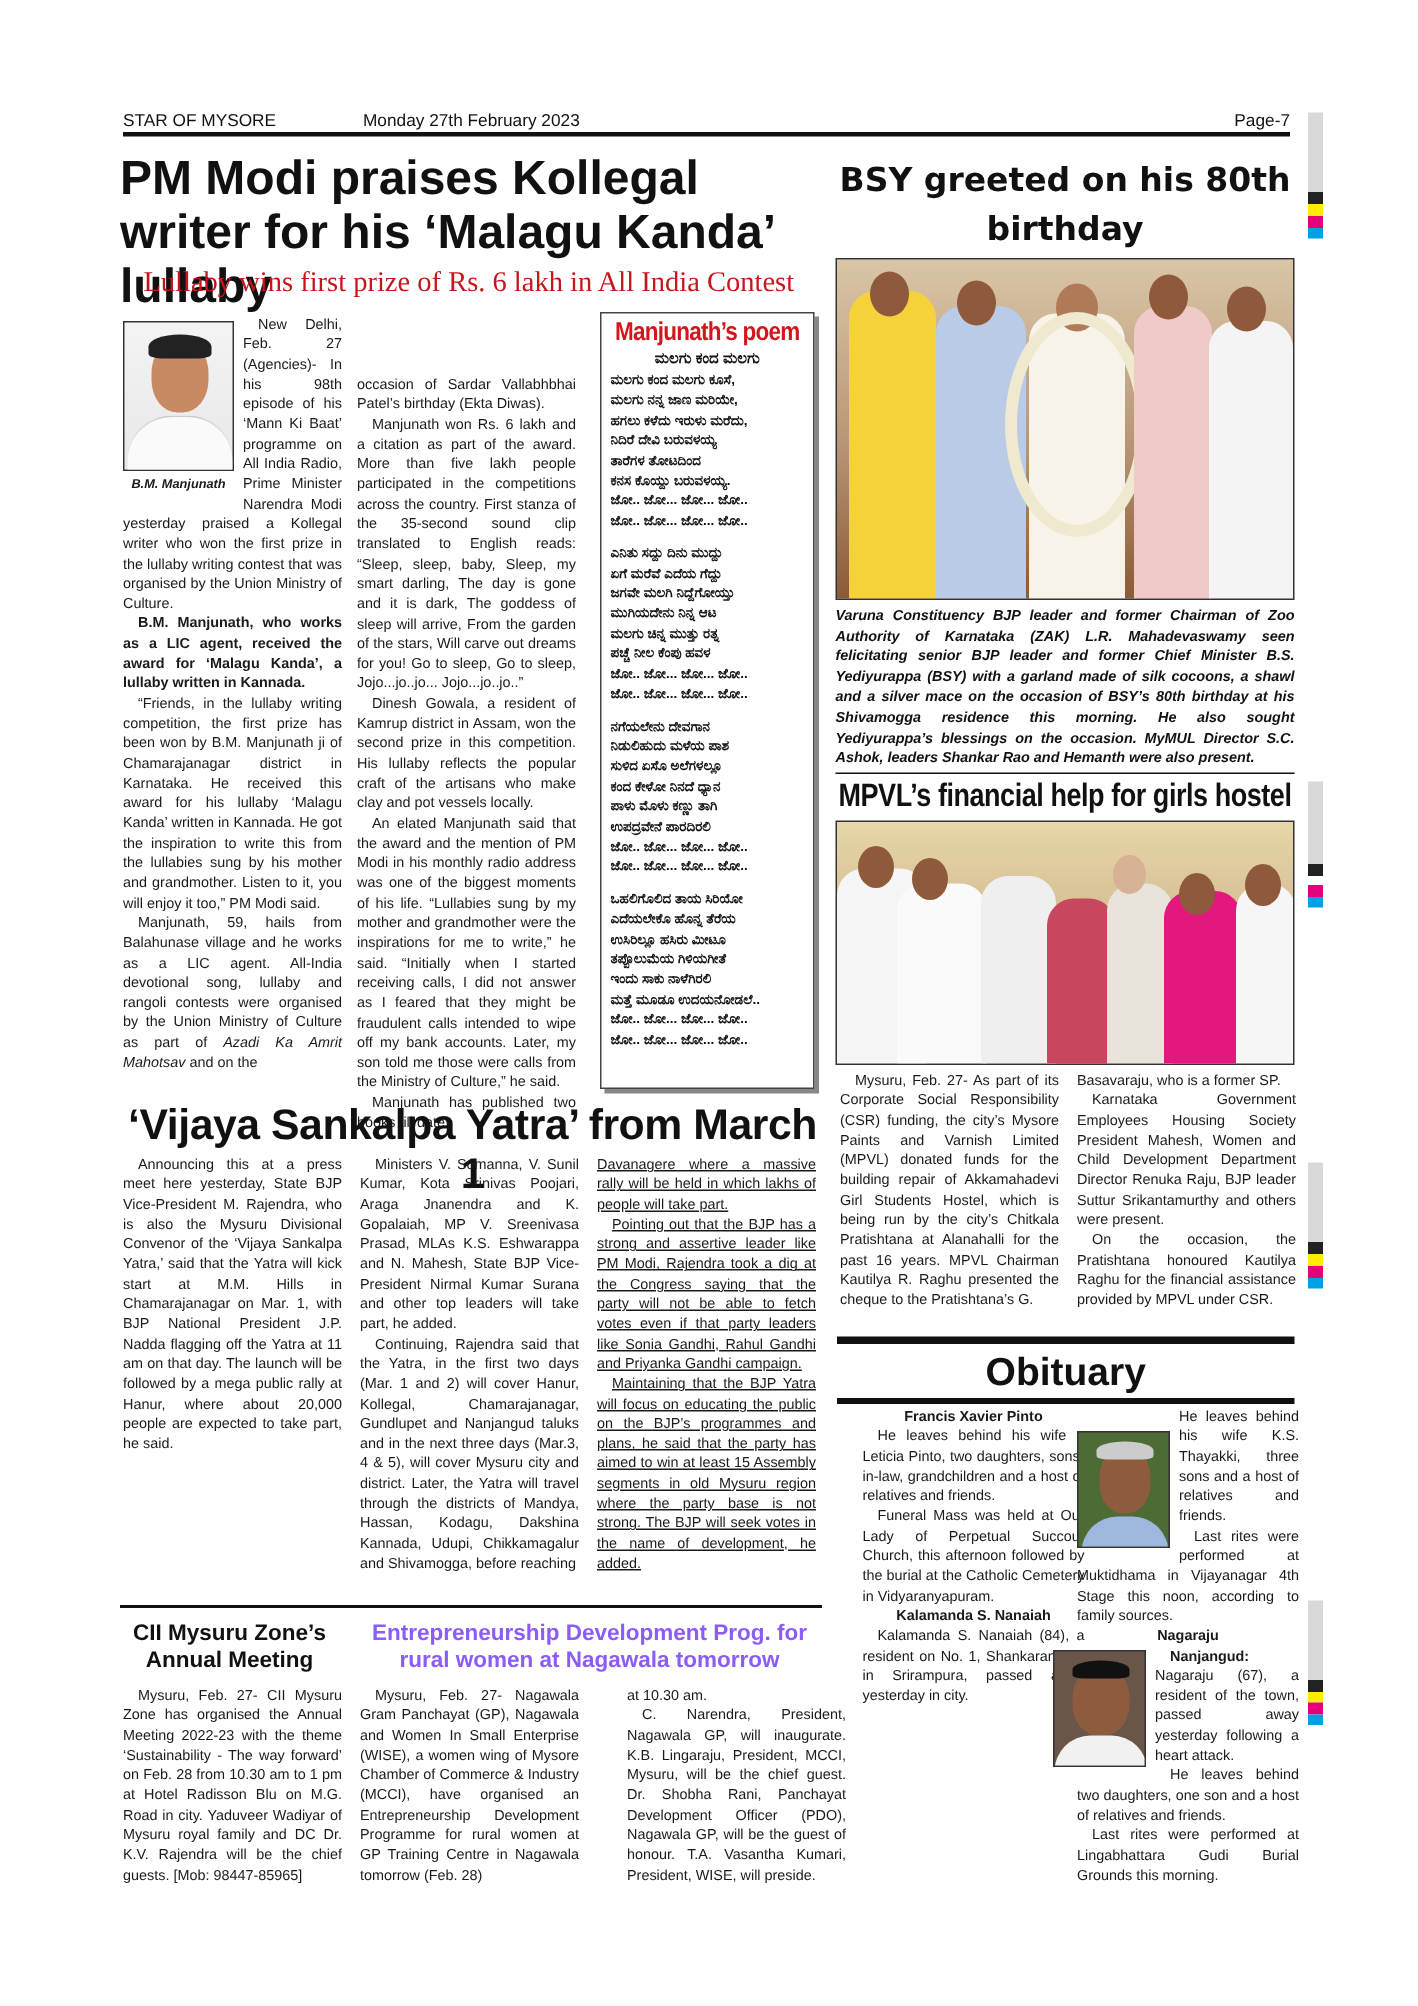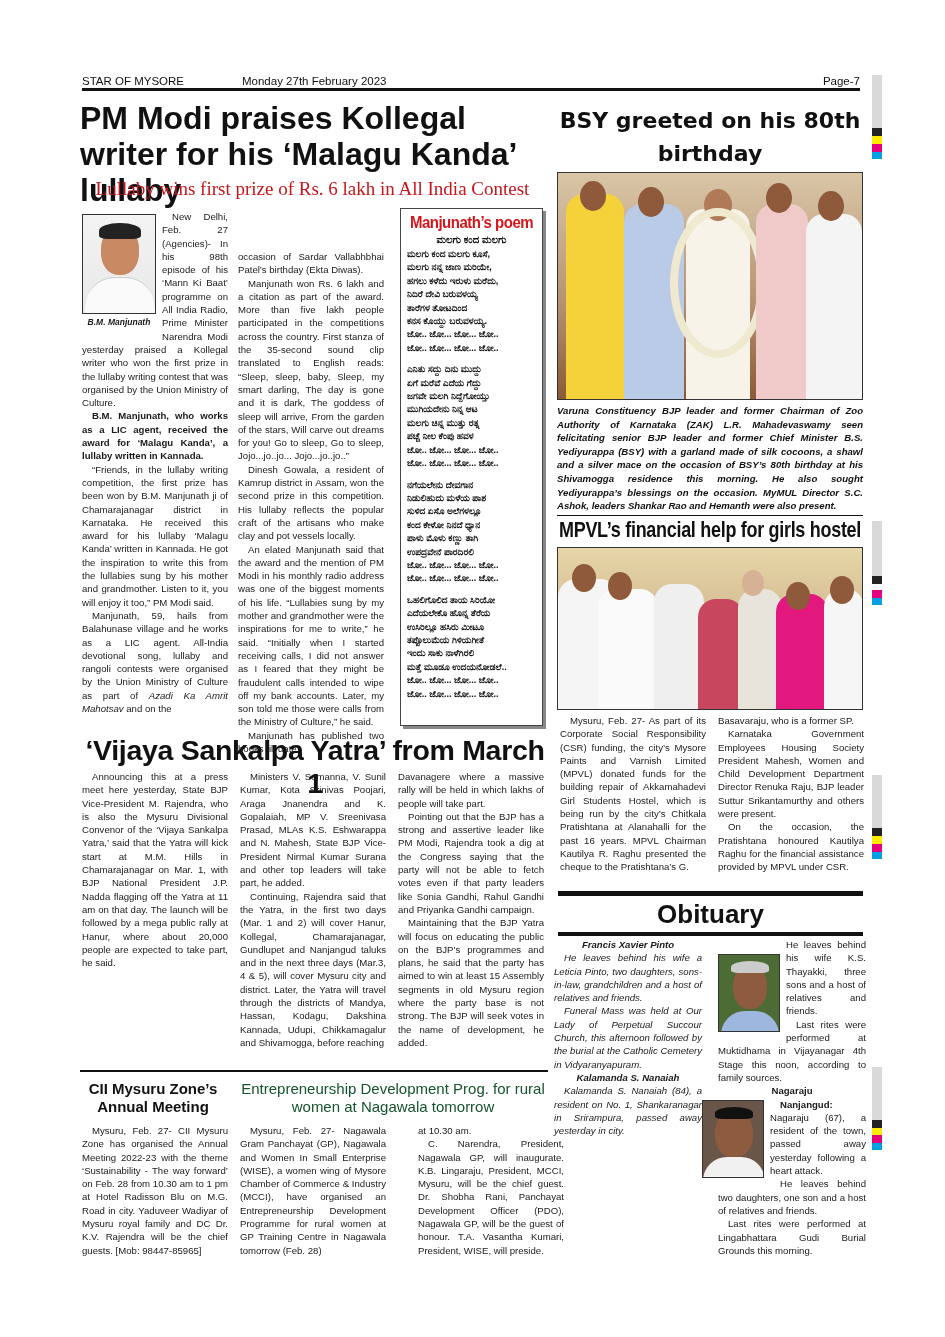--- a/index.html
+++ b/index.html
@@ -56,35 +56,35 @@
   
   #mpvl-headline { left: 557px; top: 520px; width: 306px; text-align: center; font-weight: bold; font-size: 18px; letter-spacing: -0.3px; transform: scaleY(1.2); font-family: "Liberation Sans", sans-serif; }
   #mpvl-photo { left: 557px; top: 547px; width: 306px; height: 163px; border: 1px solid #333; overflow: hidden; background: linear-gradient(180deg,#e6d6a8 0%,#cdb28a 60%,#b48f66 100%); }
   #mpvl-col1 { left: 560px; top: 714px; width: 146px; }
   #mpvl-col2 { left: 718px; top: 714px; width: 146px; }
 
   
   #vijaya-headline { left: 80px; top: 734px; width: 470px; text-align: center; font-weight: bold; font-size: 28.5px; letter-spacing: -0.3px; }
   #vj-col1 { left: 82px; top: 770px; width: 146px; }
   #vj-col2 { left: 240px; top: 770px; width: 146px; }
-  #vj-col3 { left: 398px; top: 770px; width: 146px; }
+  #vj-col3 { left: 398px; top: 770px; width: 146px; text-decoration: underline; }
   #vj-rule { left: 80px; top: 1070px; width: 468px; height: 2px; background: #111; }
 
   
   #cii-headline { left: 80px; top: 1080px; width: 146px; text-align: center; font-weight: bold; font-size: 15px; line-height: 18px; }
   #cii-col { left: 82px; top: 1124px; width: 146px; }
-  #edp-headline { left: 238px; top: 1080px; width: 310px; text-align: center; font-weight: normal; font-size: 15px; line-height: 18px; color: #14532d; }
+  #edp-headline { left: 238px; top: 1080px; width: 310px; text-align: center; font-weight: bold; font-size: 15px; line-height: 18px; color: #8b5cf6; }
   #edp-col1 { left: 240px; top: 1124px; width: 146px; }
   #edp-col2 { left: 418px; top: 1124px; width: 146px; }
 
   
   #obit-rule-top { left: 558px; top: 891px; width: 305px; height: 5px; background: #111; }
   #obit-headline { left: 558px; top: 896px; width: 305px; text-align: center; font-weight: bold; font-size: 26px; line-height: 36px; }
   #obit-rule-bot { left: 558px; top: 932px; width: 305px; height: 4px; background: #111; }
-  #obit-col1 { left: 554px; top: 938px; width: 148px; font-style: italic; }
+  #obit-col1 { left: 575px; top: 938px; width: 148px; }
   #obit-col2 { left: 718px; top: 938px; width: 148px; }
   .obit-name { text-align: center; font-weight: bold; text-indent: 0 !important; }
   .obit-photo { float: left; border: 1px solid #333; margin: 2px 6px 2px 0; position: relative; overflow: hidden; }
   .obit-photo .face { position: absolute; border-radius: 45%; background: #8d5b3e; }
   .obit-photo .hair { position: absolute; border-radius: 50% 50% 20% 20%; }
   .obit-photo .shirt { position: absolute; border-radius: 26px 26px 0 0; background: #f1f1f1; }
 </style>
 </head>
 <body>
 

